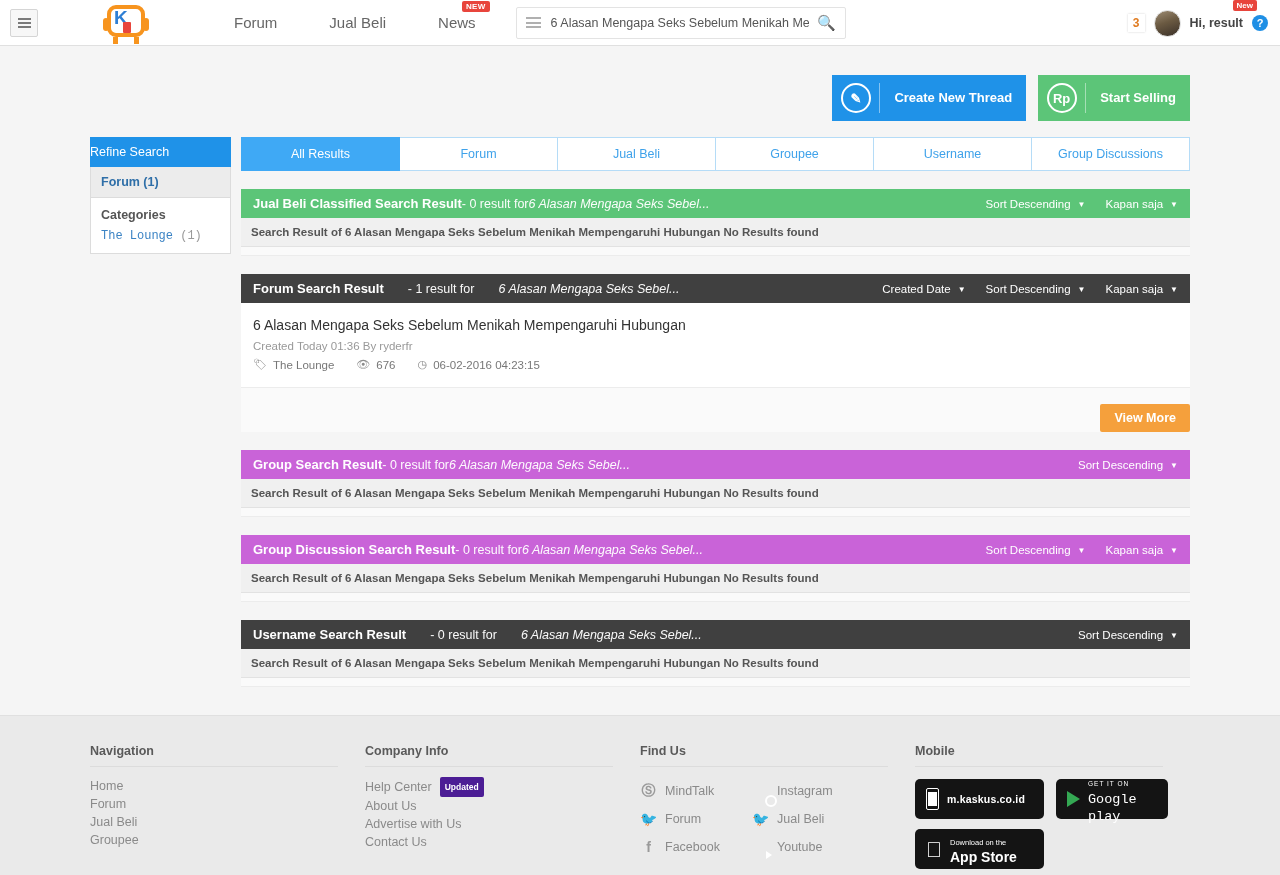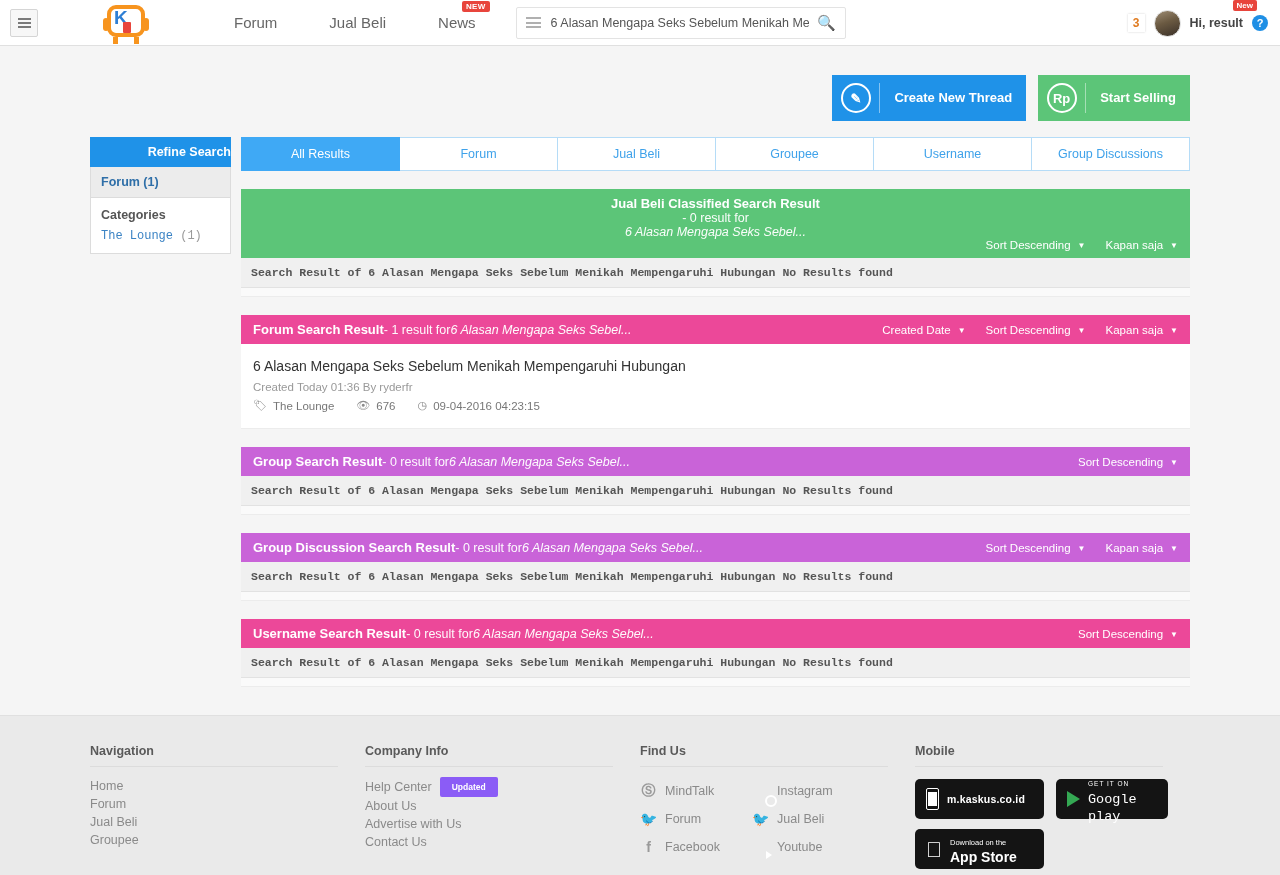--- a/index.html
+++ b/index.html
@@ -119,22 +119,22 @@
     display: flex; align-items: center; justify-content: center;
     font-size: 13px; font-weight: bold; color: #fff;
   }
   .btn-lbl { padding: 0 14px; line-height: 1.15; text-align: center; }
 
   .main-row { display: flex; margin-top: 16px; align-items: flex-start; }
 
   
   .leftcol { width: 141px; flex: 0 0 141px; }
   .refine {
-    background: #1f92e8; color: #fff; text-align: right;
-    font-size: 12.5px; font-weight: bold; padding: 8px 0; cursor: pointer;
+    background: #1f92e8; color: #fff; text-align: left;
+    font-size: 12.5px; font-weight: normal; padding: 8px 0; cursor: pointer;
   }
   .facet-box { border: 1px solid #dcdcdc; border-top: none; background: #fff; }
   .facet-head {
     background: #ececec; border-bottom: 1px solid #dcdcdc;
     padding: 8px 10px; font-size: 12.5px; font-weight: bold; color: #2f6fa8; cursor: pointer;
   }
   .facet-body { padding: 10px; }
   .facet-title { font-size: 12.5px; font-weight: bold; color: #555; margin-bottom: 7px; }
   .facet-link { font-size: 12px; color: #3b83c4; cursor: pointer; font-family: Liberation Mono, monospace; }
   .facet-link .cnt { color: #999; }
@@ -149,32 +149,32 @@
     background: #fff; cursor: pointer;
   }
   .tab:first-child { border-left: 1px solid #b5dcf7; }
   .tab.active { background: #3fa9f5; color: #fff; border-color: #3fa9f5; }
 
   .block { margin-top: 18px; }
   .block-bar {
     display: flex; align-items: center; color: #fff; padding: 7px 12px;
     font-size: 12.5px;
   }
-  .bar-green { background: #5cc578; flex-direction: column; }
-  .bar-blue  { background: #ec4899; }
+  .bar-green { background: #5cc578; }
+  .bar-blue  { background: #404040; gap: 24px; }
   .bar-purple{ background: #c963d8; }
   .bar-title { font-weight: bold; font-size: 13px; }
   .bar-sub { font-weight: normal; opacity: .97; }
   .bar-tools { margin-left: auto; display: flex; align-items: center; }
   .bar-tool { font-size: 11.5px; margin-left: 20px; cursor: pointer; white-space: nowrap; }
   .caret { display: inline-block; margin-left: 7px; font-size: 8px; vertical-align: middle; }
 
   .block-note {
     background: #f0f0f0; border-bottom: 1px solid #e2e2e2;
-    padding: 8px 10px; font-size: 11.5px; font-weight: bold; color: #555; font-family: Liberation Mono, monospace;
+    padding: 8px 10px; font-size: 11.5px; font-weight: bold; color: #555;
   }
   .sub-head {
     background: #f0f0f0; border-bottom: 1px solid #e2e2e2;
     padding: 8px 10px; font-size: 11.5px; color: #666;
   }
   .spacer-strip { height: 9px; background: #fafafa; border-bottom: 1px solid #ececec; }
 
   .result-item { background: #fff; padding: 14px 12px 16px 12px; border-bottom: 1px solid #ececec; }
   .result-title { font-size: 14px; color: #333; cursor: pointer; }
   .result-meta { font-size: 11.5px; color: #999; margin-top: 7px; }
@@ -196,22 +196,22 @@
   .foot-grid { width: 1100px; margin: 0 auto; display: flex; }
   .foot-col { }
   .fc1 { width: 275px; } .fc2 { width: 275px; } .fc3 { width: 275px; } .fc4 { width: 275px; }
   .foot-h {
     font-size: 12.5px; font-weight: bold; color: #5a5a5a;
     padding-bottom: 8px; border-bottom: 1px solid #dcdcdc; width: 248px;
   }
   .foot-list { margin-top: 10px; }
   .foot-li { font-size: 12.5px; color: #8a8a8a; line-height: 18px; cursor: pointer; display: flex; align-items: center; }
   .badge-upd {
-    background: #8b5cf6; color: #fff; font-size: 8.5px; font-weight: bold;
-    padding: 1px 12px; border-radius: 2px; margin-left: 8px;
+    background: #4c1d95; color: #fff; font-size: 8.5px; font-weight: bold;
+    padding: 1px 5px; border-radius: 2px; margin-left: 8px;
   }
   .find-grid { margin-top: 10px; display: grid; grid-template-columns: 112px 112px; }
   .find-item { display: flex; align-items: center; gap: 8px; height: 28px; font-size: 12.5px; color: #8a8a8a; cursor: pointer; }
   .sicon { width: 17px; text-align: center; color: #9a9a9a; font-size: 14px; font-weight: bold; }
   .sq-ic { width: 16px; height: 16px; background: #a6a6a6; border-radius: 3px; position: relative; }
   .sq-ic.yt::after {
     content:""; position:absolute; left:5px; top:4px;
     border-left:6px solid #fff; border-top:4px solid transparent; border-bottom:4px solid transparent;
   }
   .sq-ic.ig::after {
@@ -372,24 +372,27 @@
             <div class="result-title">6 Alasan Mengapa Seks Sebelum Menikah Mempengaruhi Hubungan</div>
             <div class="result-meta">Created Today 01:36 By ryderfr</div>
             <div class="result-stats">
               <span class="ic">🏷</span>
               <span>The Lounge</span>
               <span class="sep"></span>
               <span class="ic">👁</span>
               <span>676</span>
               <span class="sep"></span>
               <span class="ic">◷</span>
-              <span>09-04-2016 04:23:15</span>
+              <span>06-02-2016 04:23:15</span>
             </div>
           </div>
 
+          <div class="viewmore-row">
+            <div class="btn-viewmore">View More</div>
+          </div>
         </div>
 
         <div class="block">
           <div class="block-bar bar-purple">
             <span class="bar-title">Group Search Result</span>
             <span class="bar-sub"> - 0 result for </span>
             <em class="bar-sub">6 Alasan Mengapa Seks Sebel...</em>
             <span class="bar-tools">
               <span class="bar-tool"><span>Sort Descending</span><span class="caret">▼</span></span>
             </span>

